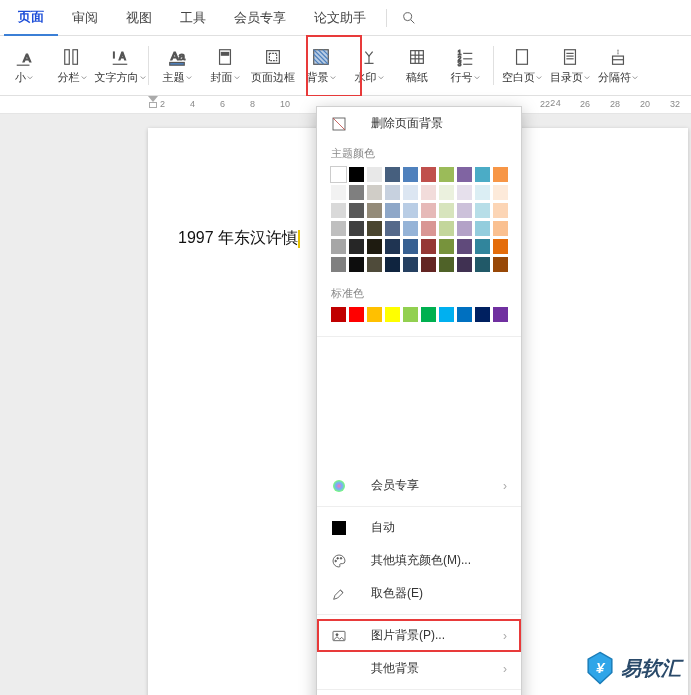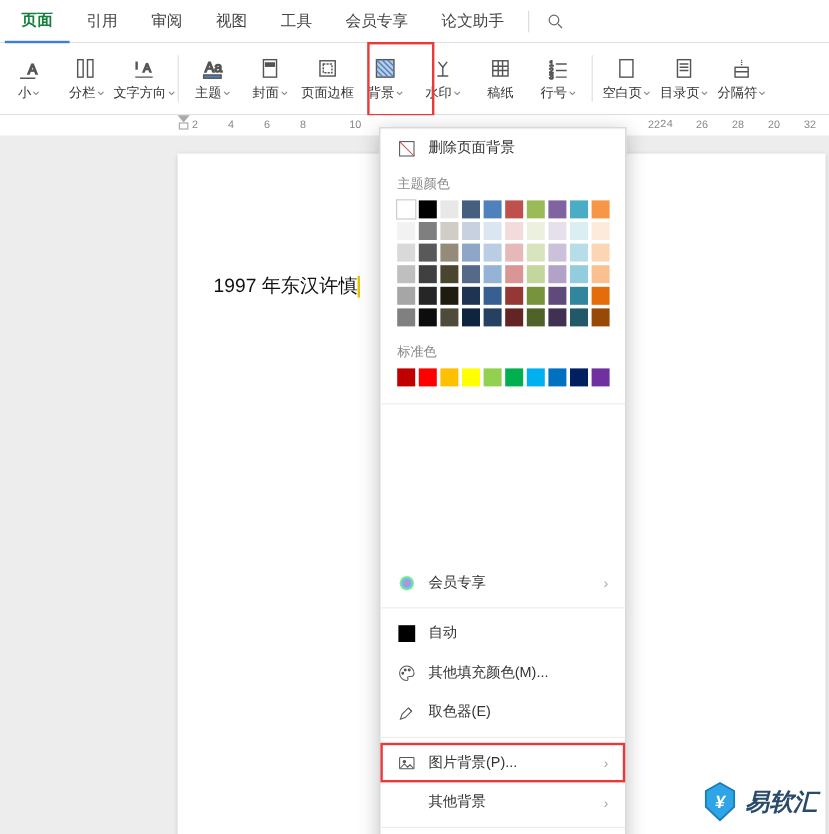--- a/index.html
+++ b/index.html
@@ -1,21 +1,21 @@
 <!DOCTYPE html>
 <html><head>
 <meta charset="utf-8">
 <style>
 * { margin:0; padding:0; box-sizing:border-box; font-family:"Microsoft YaHei","PingFang SC",sans-serif; }
 body { width:691px; height:695px; background:#f5f5f5; overflow:hidden; position:relative; }
 
 
 .tabs { height:36px; background:#fff; border-bottom:1px solid #e0e0e0; display:flex; align-items:center; padding:0 4px; font-size:13px; color:#444; }
 .tab { padding:0 14px; height:36px; display:flex; align-items:center; cursor:pointer; }
-.tab.active { color:#15803d; border-bottom:2px solid #3b7fd6; font-weight:600; }
+.tab.active { color:#1d4ed8; border-bottom:2px solid #3b7fd6; font-weight:600; }
 .tabs-divider { width:1px; height:18px; background:#ddd; margin:0 6px; }
 .search-icon { width:16px; height:16px; margin-left:8px; fill:none; stroke:#666; stroke-width:1.5; }
 
 
 .toolbar { height:60px; background:#fff; border-bottom:1px solid #e0e0e0; display:flex; padding:4px 0; }
 .tool { width:48px; display:flex; flex-direction:column; align-items:center; justify-content:center; gap:2px; color:#333; font-size:11px; cursor:pointer; position:relative; }
 .tool-ico { width:22px; height:22px; display:flex; align-items:center; justify-content:center; }
 .tool-label { display:flex; align-items:center; gap:1px; white-space:nowrap; }
 .caret { width:6px; height:6px; }
 .tool-sep { width:1px; background:#e0e0e0; margin:6px 4px; }
@@ -30,21 +30,21 @@
 .margin-marker .sq { width:8px;height:6px;border:1px solid #aaa; background:#fff; }
 
 
 .workspace { position:absolute; top:114px; left:0; right:0; bottom:0; background:#ededed; }
 .page { position:absolute; left:148px; top:14px; width:540px; height:700px; background:#fff; box-shadow:0 1px 4px rgba(0,0,0,.2); padding:100px 30px; }
 .page-text { font-size:16px; color:#111; }
 .cursor { display:inline-block; width:2px; height:18px; background:#e7c200; vertical-align:middle; }
 
 
 .popup { position:absolute; left:316px; top:106px; width:206px; background:#fff; border:1px solid #d0d0d0; box-shadow:0 4px 16px rgba(0,0,0,.25); font-size:12px; color:#333; }
-.popup-row { display:flex; align-items:center; gap:10px; padding:8px 14px; cursor:pointer; }
+.popup-row { display:flex; align-items:center; gap:24px; padding:8px 14px; cursor:pointer; }
 .section-label { padding:6px 14px 2px; color:#888; font-size:11px; }
 .popup-sep { height:1px; background:#eee; margin:4px 0; }
 .chev-r { margin-left:auto; color:#aaa; font-size:12px; }
 
 .swatch-grid { padding:4px 14px 8px; display:grid; grid-template-columns:repeat(10,15px); gap:3px; }
 .swatch { width:15px; height:15px; cursor:pointer; }
 
 .popup .icon-cell { width:16px; height:16px; display:flex; align-items:center; justify-content:center; flex-shrink:0; }
 .popup .hl-row { outline:2px solid #e83a3a; outline-offset:-2px; }
 
@@ -52,21 +52,20 @@
 .logo { position:absolute; right:10px; bottom:10px; display:flex; align-items:center; gap:6px; font-size:20px; font-weight:700; font-style:italic; color:#2a4a6a; }
 .logo-badge { width:30px; height:34px; }
 
 svg.ico { width:20px; height:20px; stroke:#555; fill:none; stroke-width:1.3; }
 </style>
 </head>
 <body>
 
 <div class="tabs">
     <div class="tab active">页面</div>
-    <div class="tab">引用</div>
     <div class="tab">审阅</div>
     <div class="tab">视图</div>
     <div class="tab">工具</div>
     <div class="tab">会员专享</div>
     <div class="tab">论文助手</div>
     <div class="tabs-divider"></div>
     <svg class="search-icon" viewBox="0 0 24 24">
       <circle cx="10" cy="10" r="6"></circle>
       <line x1="15" y1="15" x2="20" y2="20"></line>
     </svg>
@@ -267,21 +266,21 @@
 
 <div class="ruler">
   <div class="margin-marker">
     <div class="tri"></div>
       <div class="sq"></div>
   </div>
 <span class="ruler-tick" style="left: 160px;">2</span>
     <span class="ruler-tick" style="left: 190px;">4</span>
     <span class="ruler-tick" style="left: 220px;">6</span>
     <span class="ruler-tick" style="left: 250px;">8</span>
-    <span class="ruler-tick" style="left: 280px; margin-left: 11px;">10</span>
+    <span class="ruler-tick" style="left: 280px;">10</span>
     <span class="ruler-tick" style="left: 540px;">22</span>
     <span class="ruler-tick" style="left: 550px; font-family: Liberation Mono, monospace;">24</span>
     <span class="ruler-tick" style="left: 580px;">26</span>
     <span class="ruler-tick" style="left: 610px;">28</span>
     <span class="ruler-tick" style="left: 640px;">20</span>
     <span class="ruler-tick" style="left: 670px;">32</span>
   </div>
 
 <div class="workspace">
   <div class="page">

